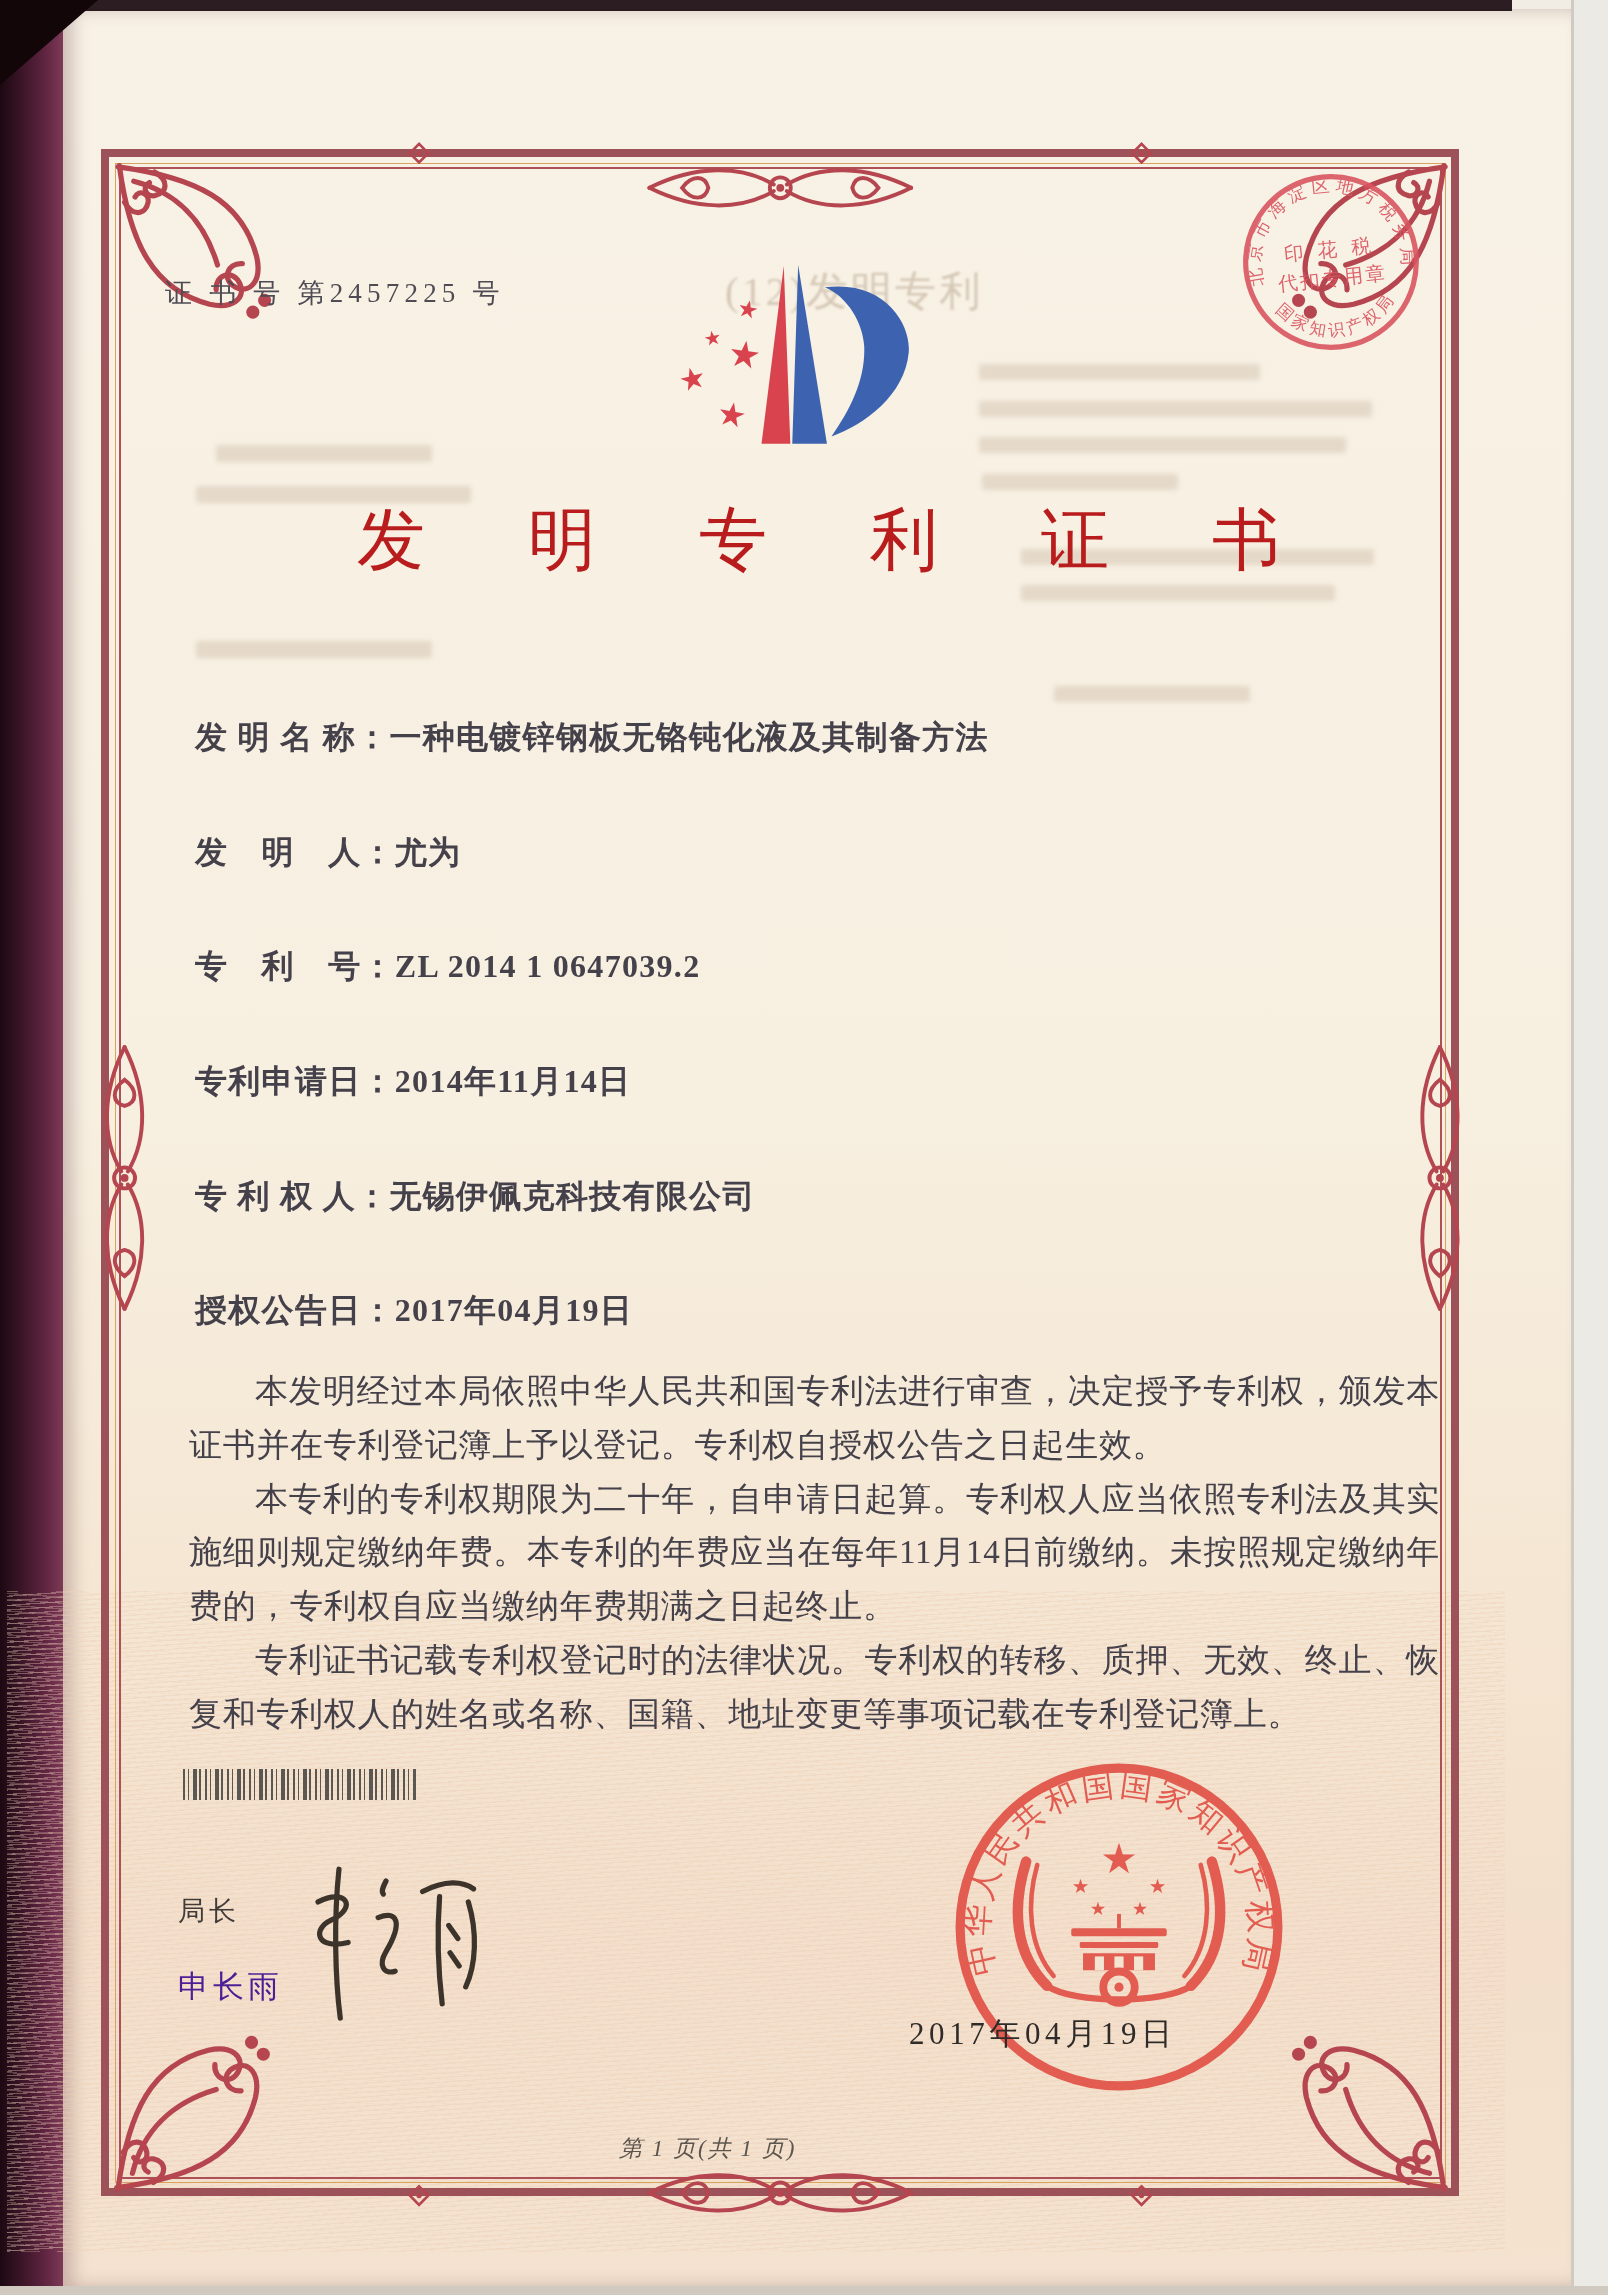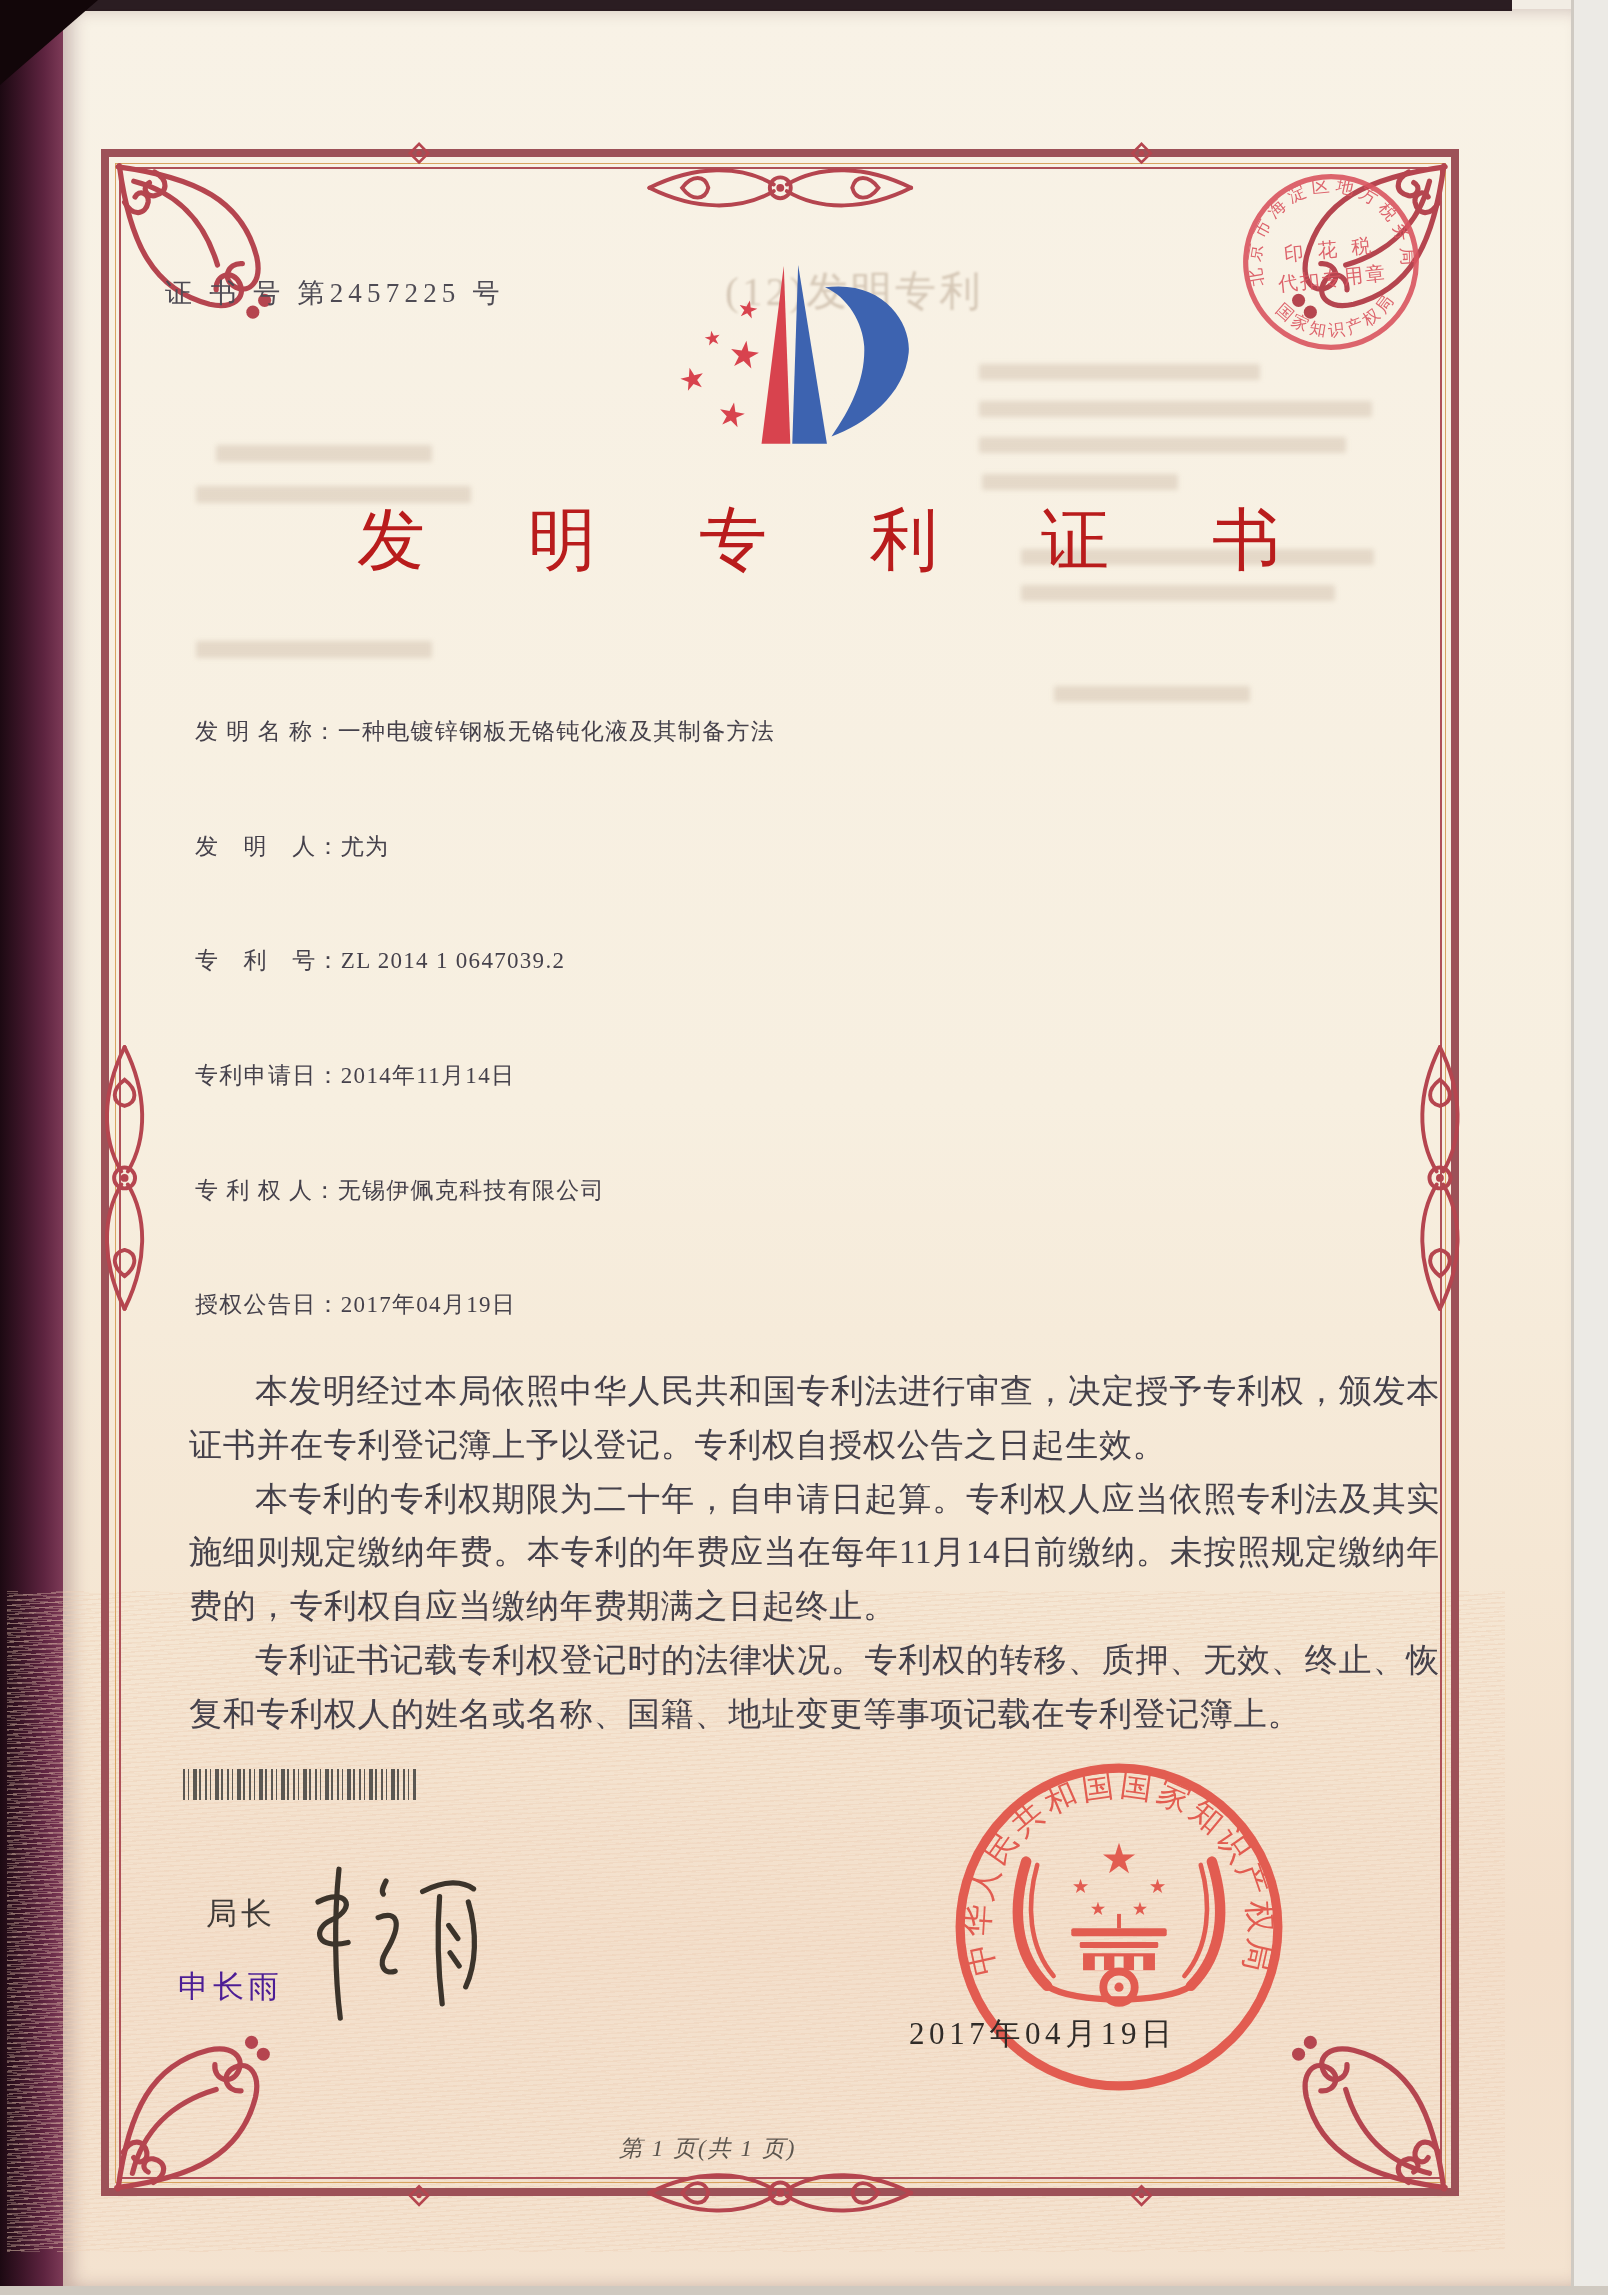--- a/index.html
+++ b/index.html
@@ -28,29 +28,29 @@
   .ghostbar{position:absolute;background:rgba(186,162,140,.30);filter:blur(2.6px);z-index:2;border-radius:2.6px;}
   
   .border-outer{left:101px;top:149px;width:1358px;height:2047px;border:8.5px solid #9d5158;box-sizing:border-box;z-index:3;}
   .border-gold{left:115px;top:163px;width:1331px;height:2020px;border:1.3px solid #d8a35f;box-sizing:border-box;z-index:3;}
   .border-inner{left:119px;top:167px;width:1323px;height:2012px;border:2px solid #ae5058;box-sizing:border-box;z-index:3;}
   .frame-ornaments{left:0;top:0;width:1609px;height:2295px;z-index:4;color:#b5454f;pointer-events:none;}
   
   .cert-no{left:165px;top:275px;font-size:27px;letter-spacing:5.2px;color:#4e4b54;z-index:5;white-space:nowrap;}
   .cnipa-logo{left:668px;top:261px;width:242px;height:190px;z-index:5;}
   .doc-title{left:357px;top:495px;font-size:68px;letter-spacing:103px;color:#b91c1c;z-index:5;white-space:nowrap;}
-  .field{position:absolute;left:195px;font-size:23px;color:#45414b;letter-spacing:1.3px;white-space:nowrap;z-index:5;}
+  .field{position:absolute;left:195px;font-size:32px;color:#45414b;letter-spacing:1.3px;white-space:nowrap;z-index:5;font-weight:bold;}
   .f0{top:716px}.f1{top:831px}.f2{top:945px}.f3{top:1060px}.f4{top:1175px}.f5{top:1289px}
   .paras{left:189px;top:1365px;width:1251px;font-size:33px;line-height:1.63;color:#45414b;
     text-align:justify;z-index:5;letter-spacing:0.7px;}
   .paras p{margin:0;text-indent:2em;}
   .barcode{left:183px;top:1769px;width:233px;height:31px;z-index:5;opacity:.85;
     background:repeating-linear-gradient(90deg,#403f3d 0 2px,transparent 2px 4.6px,#403f3d 4.6px 5.9px,
       transparent 5.9px 9.8px,#403f3d 9.8px 14.4px,transparent 14.4px 16.4px,#403f3d 16.4px 17.7px,transparent 17.7px 22px);}
-  .director-label{left:178px;top:1893px;font-size:31px;letter-spacing:3.9px;color:#403b38;z-index:5;margin-left:28px;}
+  .director-label{left:178px;top:1893px;font-size:27px;letter-spacing:3.9px;color:#403b38;z-index:5;}
   .director-name{left:178px;top:1966px;font-size:31px;letter-spacing:3.9px;color:#4c1d95;z-index:5;}
   .signature{left:288px;top:1847px;width:196px;height:183px;z-index:5;}
   .seal{left:949px;top:1757px;width:340px;height:340px;z-index:6;opacity:.93;}
   .seal-date{left:909px;top:2013px;width:301px;font-size:31px;letter-spacing:4.6px;color:#2f2b28;z-index:7;white-space:nowrap;}
   .page-footer{left:619px;top:2133px;font-size:23px;letter-spacing:2px;color:#5c554e;z-index:5;white-space:nowrap;font-style:italic;}
   .tax-stamp{left:1233px;top:164px;width:196px;height:196px;z-index:6;opacity:.9;transform:rotate(-6deg);}
 </style>
 </head>
 <body>
 

